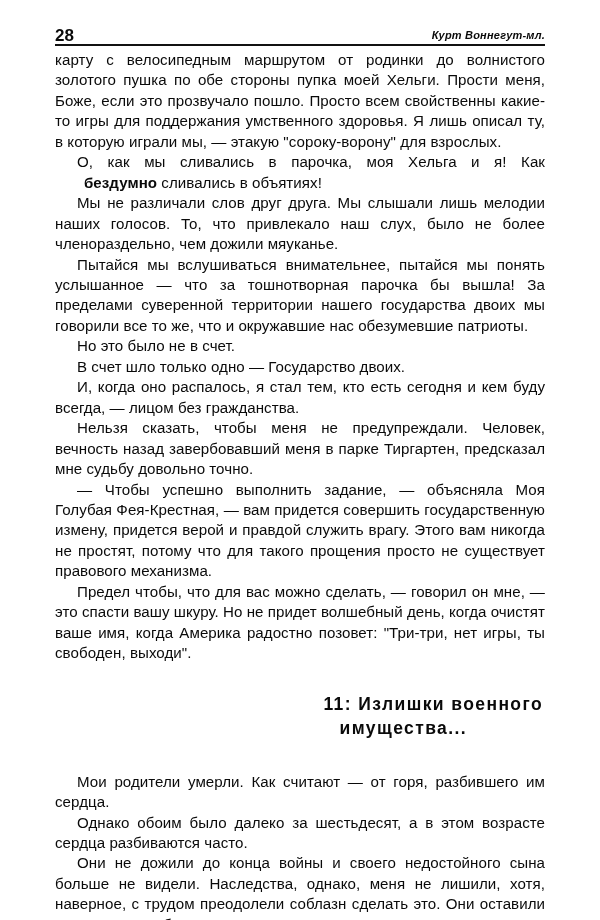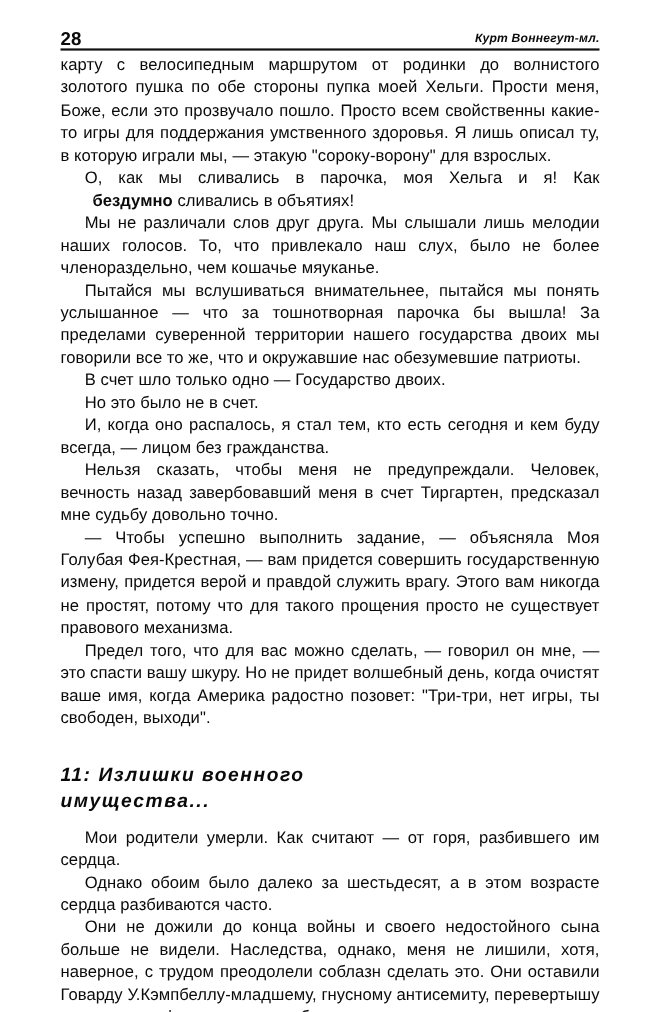--- a/index.html
+++ b/index.html
@@ -70,55 +70,54 @@
     letter-spacing: 0.05px;
     -moz-hyphens: none;
     hyphens: none;
   }
   p.para.flush { text-indent: 0; }
   p.para b { font-weight: bold; margin-left: 29px; }
 
   
   .chapter {
     margin-top: 28px;
-    margin-bottom: 12px;
+    margin-bottom: 32px;
     padding-right: 2px;
-    text-align: left;
+    text-align: right;
     font-size: 17.5px;
     font-weight: bold;
     line-height: 24px;
     letter-spacing: 1.4px;
-    font-style: italic;
   }
   .chapter .line { display: block; }
   .chapter .line.second { padding-right: 76px; }
 </style>
 </head>
 <body>
 
 <div class="page">
 
   <div class="runhead">
     <span class="folio">28</span>
     <span class="runhead-title">Курт Воннегут-мл.</span>
   </div>
 
   <div class="column">
 
     <div>
       <p class="para flush">карту с велосипедным маршрутом от родинки до волнистого золотого пушка по обе стороны пупка моей Хельги. Прости меня, Боже, если это прозвучало пошло. Просто всем свойственны какие-то игры для поддержания умственного здоровья. Я лишь описал ту, в которую играли мы, — этакую "сороку-ворону" для взрослых.</p>
       <p class="para"><span>О, как мы сливались в парочка, моя Хельга и я! Как </span><b>бездумно</b><span> сливались в объятиях!</span></p>
-      <p class="para">Мы не различали слов друг друга. Мы слышали лишь мелодии наших голосов. То, что привлекало наш слух, было не более членораздельно, чем кошачье мяуканье.</p>
+      <p class="para">Мы не различали слов друг друга. Мы слышали лишь мелодии наших голосов. То, что привлекало наш слух, было не более членораздельно, чем дожили мяуканье.</p>
       <p class="para">Пытайся мы вслушиваться внимательнее, пытайся мы понять услышанное — что за тошнотворная парочка бы вышла! За пределами суверенной территории нашего государства двоих мы говорили все то же, что и окружавшие нас обезумевшие патриоты.</p>
+      <p class="para">Но это было не в счет.</p>
       <p class="para">В счет шло только одно — Государство двоих.</p>
-      <p class="para">Но это было не в счет.</p>
       <p class="para">И, когда оно распалось, я стал тем, кто есть сегодня и кем буду всегда, — лицом без гражданства.</p>
-      <p class="para">Нельзя сказать, чтобы меня не предупреждали. Человек, вечность назад завербовавший меня в счет Тиргартен, предсказал мне судьбу довольно точно.</p>
+      <p class="para">Нельзя сказать, чтобы меня не предупреждали. Человек, вечность назад завербовавший меня в парке Тиргартен, предсказал мне судьбу довольно точно.</p>
       <p class="para">— Чтобы успешно выполнить задание, — объясняла Моя Голубая Фея-Крестная, — вам придется совершить государственную измену, придется верой и правдой служить врагу. Этого вам никогда не простят, потому что для такого прощения просто не существует правового механизма.</p>
-      <p class="para">Предел того, что для вас можно сделать, — говорил он мне, — это спасти вашу шкуру. Но не придет волшебный день, когда очистят ваше имя, когда Америка радостно позовет: "Три-три, нет игры, ты свободен, выходи".</p>
+      <p class="para">Предел чтобы, что для вас можно сделать, — говорил он мне, — это спасти вашу шкуру. Но не придет волшебный день, когда очистят ваше имя, когда Америка радостно позовет: "Три-три, нет игры, ты свободен, выходи".</p>
     </div>
 
     <h2 class="chapter">
       <span class="line first">11: Излишки военного</span>
       <span class="line second">имущества...</span>
     </h2>
 
     <div>
       <p class="para">Мои родители умерли. Как считают — от горя, разбившего им сердца.</p>
       <p class="para">Однако обоим было далеко за шестьдесят, а в этом возрасте сердца разбиваются часто.</p>

